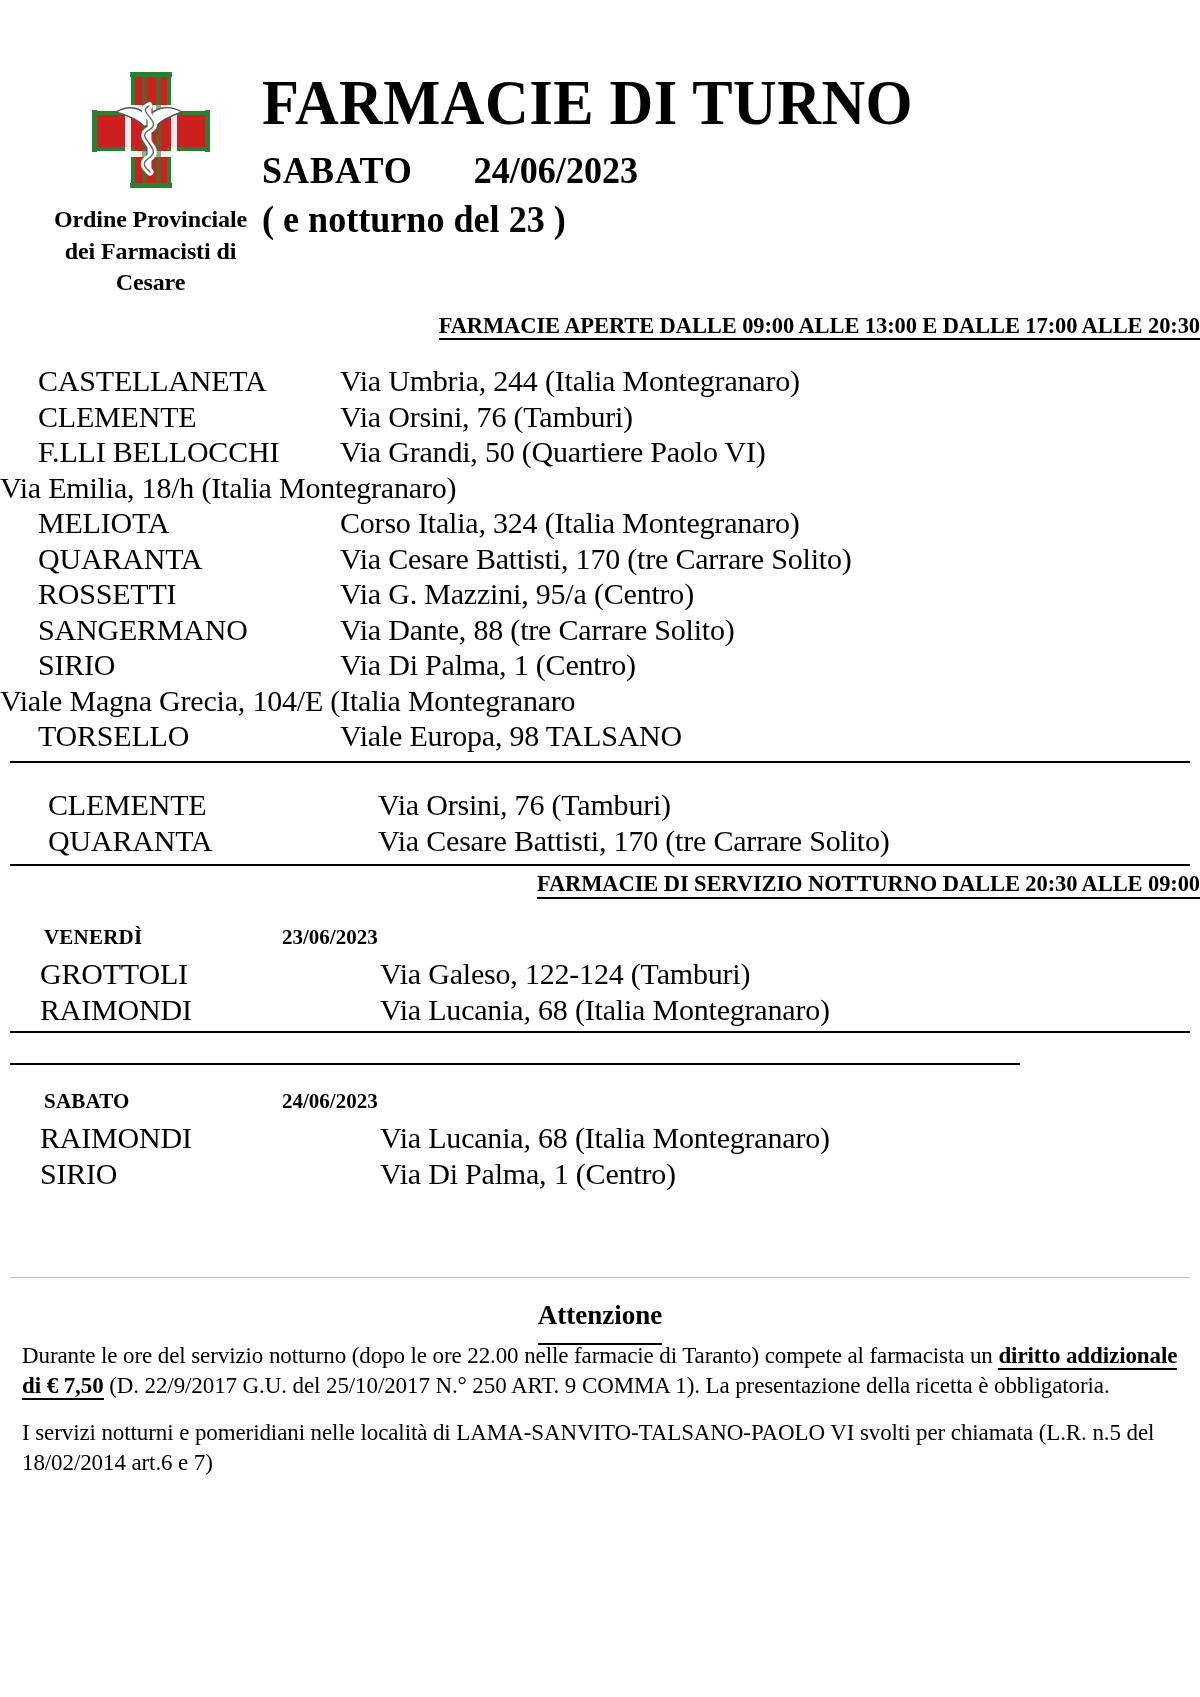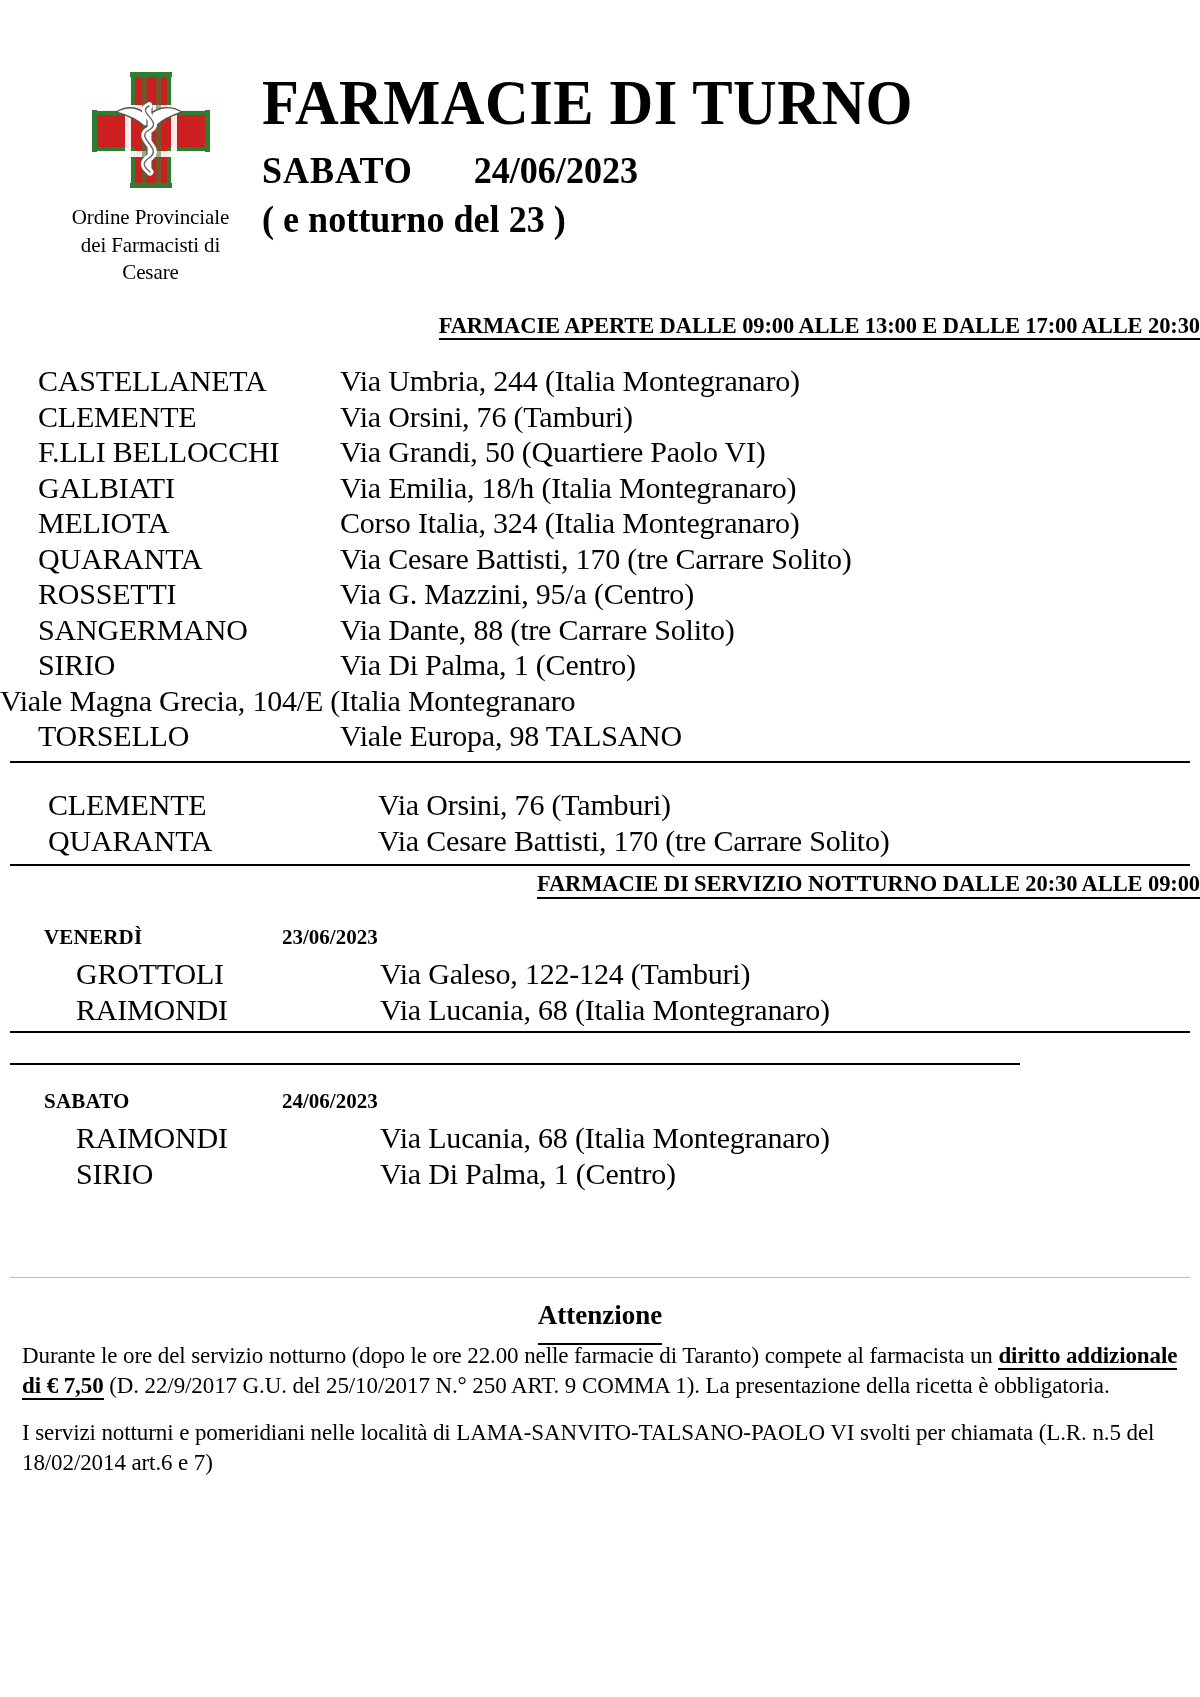--- a/index.html
+++ b/index.html
@@ -41,22 +41,22 @@
   .logo-cross {
     width: 130px;
     height: 128px;
     margin: 0 auto;
     display: block;
   }
 
   .logo-caption {
     margin-top: 10px;
     font-family: "Liberation Serif", "DejaVu Serif", serif;
-    font-weight: normal;
-    font-size: 21px;
+    font-weight: bold;
+    font-size: 24px;
     line-height: 1.32;
     letter-spacing: -0.1px;
   }
 
   .title-block {
     position: absolute;
     left: 262px;
     top: 72px;
     width: 900px;
   }
@@ -141,21 +141,21 @@
   }
 
   .list-main { margin-top: 22px; }
   .list-main .phrow .name { padding-left: 38px; width: 340px; flex-basis: 340px; }
 
   .list-cont { margin-top: 24px; margin-bottom: 6px; }
   .list-cont .phrow .name { padding-left: 48px; width: 346px; flex-basis: 346px; }
   .list-cont .phrow .addr { padding-left: 32px; }
 
   .list-night { margin-top: 2px; }
-  .list-night .phrow .name { padding-left: 76px; width: 352px; flex-basis: 352px; }
+  .list-night .phrow .name { padding-left: 40px; width: 352px; flex-basis: 352px; }
   .list-night .phrow .addr { padding-left: 28px; }
 
   
   .rule {
     border: 0;
     border-top: 2.5px solid #000;
     margin: 0;
     height: 0;
   }
   .rule-main { margin: 7px 10px 0 10px; }
@@ -269,21 +269,20 @@
       </li>
     <li class="phrow">
         <span class="name">CLEMENTE</span>
         <span class="addr">Via Orsini, 76 (Tamburi)</span>
       </li>
     <li class="phrow">
         <span class="name">F.LLI  BELLOCCHI</span>
         <span class="addr">Via Grandi, 50 (Quartiere Paolo VI)</span>
       </li>
     <li class="phrow">
-        <span class="name">GALBIATI</span>
         <span class="addr">Via Emilia, 18/h (Italia Montegranaro)</span>
       </li>
     <li class="phrow">
         <span class="name">MELIOTA</span>
         <span class="addr">Corso Italia, 324 (Italia Montegranaro)</span>
       </li>
     <li class="phrow">
         <span class="name">QUARANTA</span>
         <span class="addr">Via Cesare Battisti, 170 (tre Carrare Solito)</span>
       </li>

